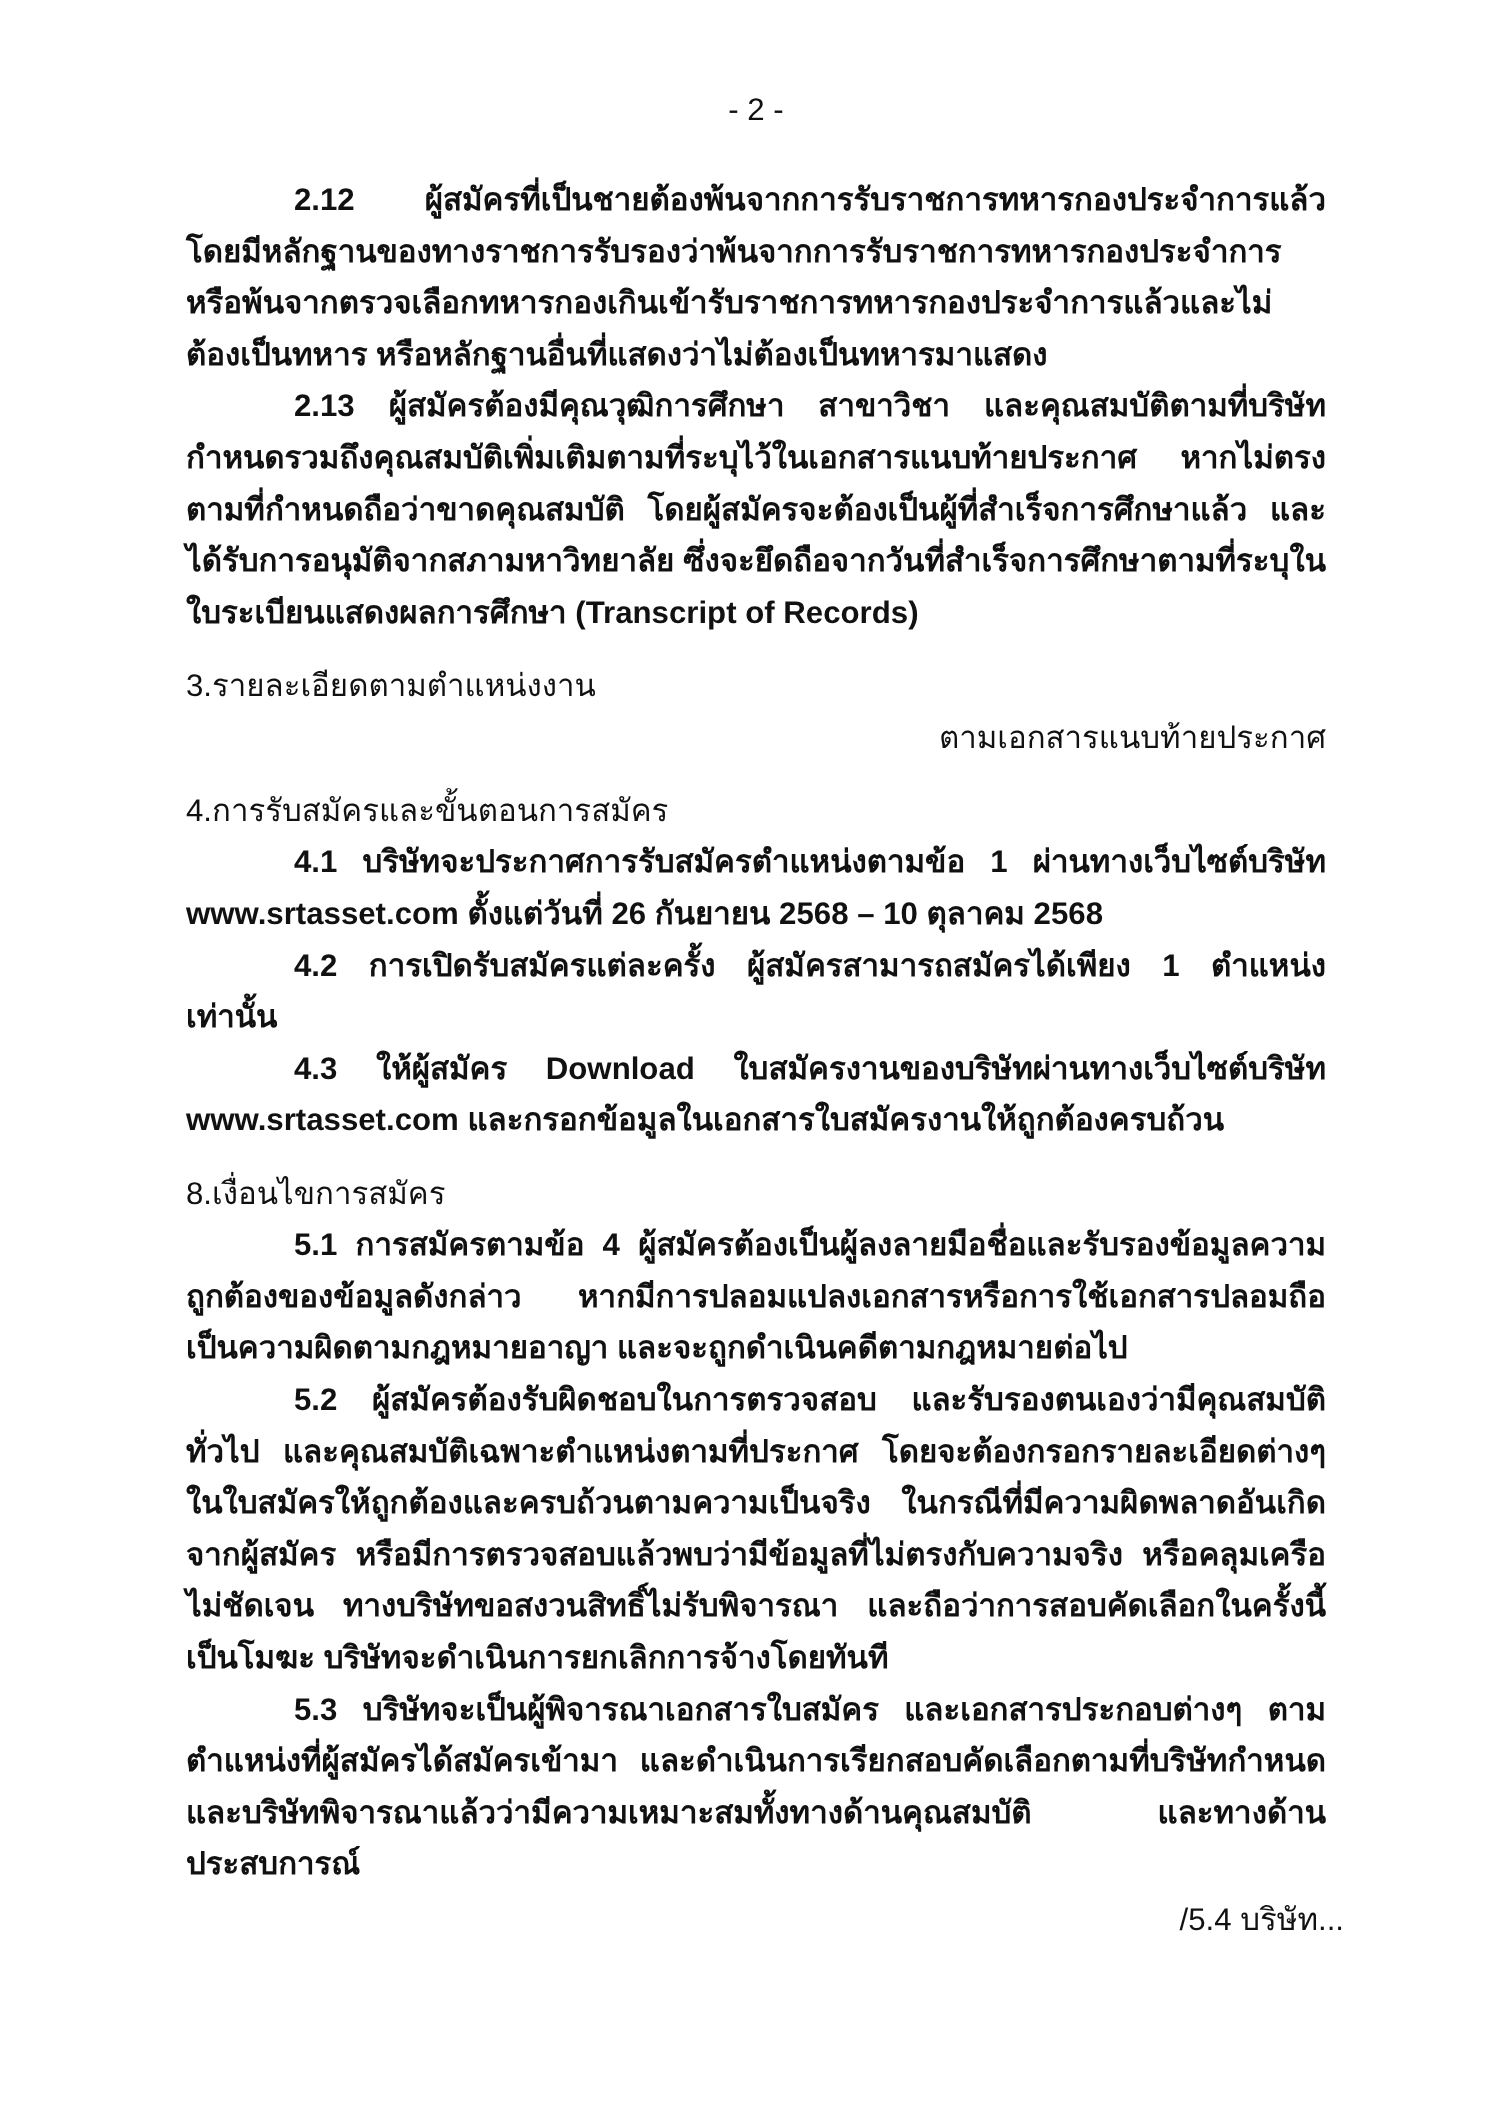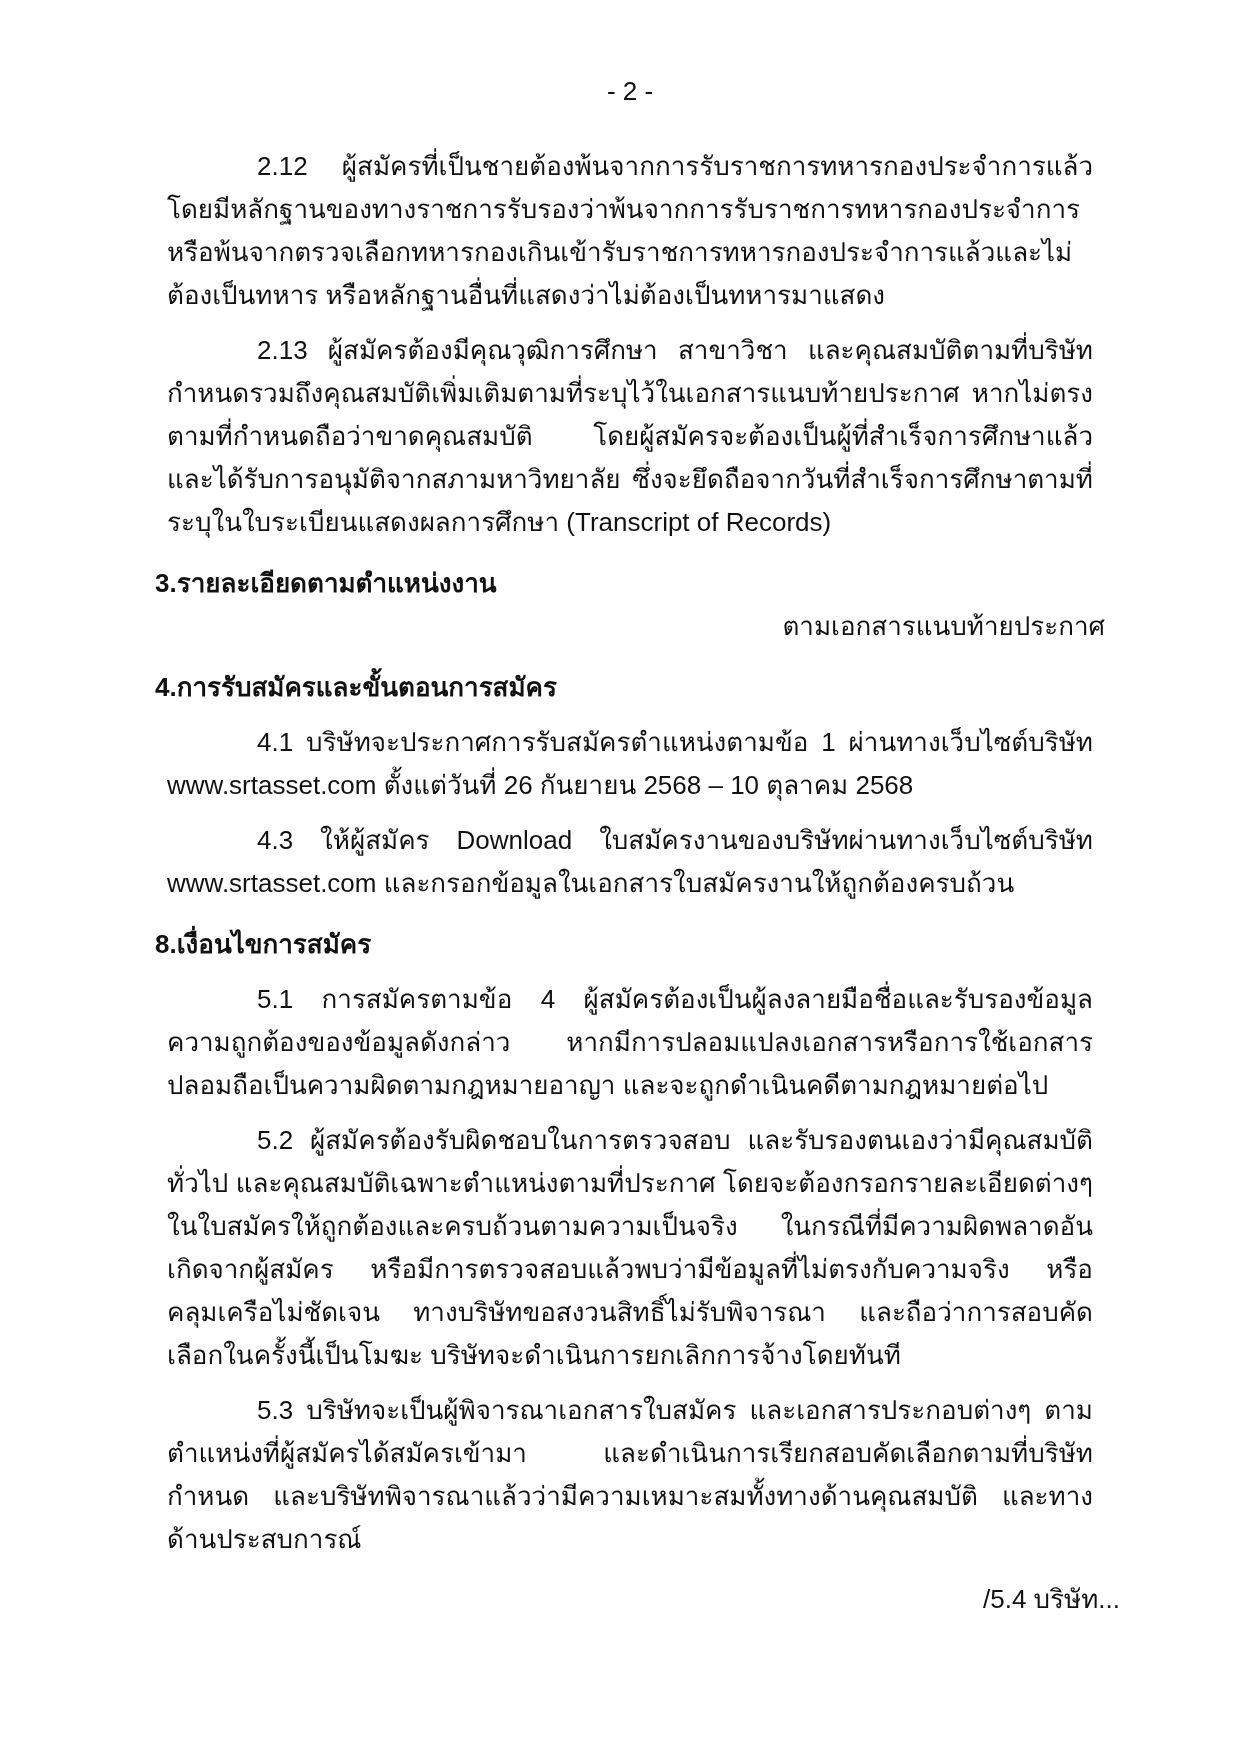--- a/index.html
+++ b/index.html
@@ -25,31 +25,32 @@
     line-height: 43px;
     text-align: justify;
   }
   .page-number {
     text-align: center;
     font-size: 26px;
     margin: 0 0 32px 0;
     font-weight: normal;
   }
   p.clause {
-    margin: 12px;
+    margin: 0;
     text-indent: 90px;
+    font-weight: bold;
   }
   p.plain-indent {
     margin: 0;
     text-indent: 90px;
     text-align: right;
   }
   h2.section-heading {
     font-size: 26px;
-    font-weight: bold;
+    font-weight: normal;
     margin: 18px 0 0 0;
     text-align: left;
     line-height: 43px;
   }
   .continuation-marker {
     position: absolute;
     top: 1578px;
     right: 121px;
     font-size: 26px;
     line-height: 43px;
@@ -64,20 +65,21 @@
     <div class="page-number">- 2 -</div>
 
     <p class="clause">2.12 ผู้สมัครที่เป็นชายต้องพ้นจากการรับราชการทหารกองประจำการแล้ว โดยมีหลักฐานของทางราชการรับรองว่าพ้นจากการรับราชการทหารกองประจำการ หรือพ้นจากตรวจเลือกทหารกองเกินเข้ารับราชการทหารกองประจำการแล้วและไม่ต้องเป็นทหาร หรือหลักฐานอื่นที่แสดงว่าไม่ต้องเป็นทหารมาแสดง</p>
     <p class="clause">2.13 ผู้สมัครต้องมีคุณวุฒิการศึกษา สาขาวิชา และคุณสมบัติตามที่บริษัทกำหนดรวมถึงคุณสมบัติเพิ่มเติมตามที่ระบุไว้ในเอกสารแนบท้ายประกาศ หากไม่ตรงตามที่กำหนดถือว่าขาดคุณสมบัติ โดยผู้สมัครจะต้องเป็นผู้ที่สำเร็จการศึกษาแล้ว และได้รับการอนุมัติจากสภามหาวิทยาลัย ซึ่งจะยึดถือจากวันที่สำเร็จการศึกษาตามที่ระบุในใบระเบียนแสดงผลการศึกษา (Transcript of Records)</p>
 
     <h2 class="section-heading">3.รายละเอียดตามตำแหน่งงาน</h2>
     <p class="plain-indent">ตามเอกสารแนบท้ายประกาศ</p>
 
     <h2 class="section-heading">4.การรับสมัครและขั้นตอนการสมัคร</h2>
     <p class="clause">4.1 บริษัทจะประกาศการรับสมัครตำแหน่งตามข้อ 1 ผ่านทางเว็บไซต์บริษัท www.srtasset.com ตั้งแต่วันที่ 26 กันยายน 2568 – 10 ตุลาคม 2568</p>
+    <p class="clause">4.2 การเปิดรับสมัครแต่ละครั้ง ผู้สมัครสามารถสมัครได้เพียง 1 ตำแหน่งเท่านั้น</p>
     <p class="clause">4.3 ให้ผู้สมัคร Download ใบสมัครงานของบริษัทผ่านทางเว็บไซต์บริษัท www.srtasset.com และกรอกข้อมูลในเอกสารใบสมัครงานให้ถูกต้องครบถ้วน</p>
 
     <h2 class="section-heading">8.เงื่อนไขการสมัคร</h2>
     <p class="clause">5.1 การสมัครตามข้อ 4 ผู้สมัครต้องเป็นผู้ลงลายมือชื่อและรับรองข้อมูลความถูกต้องของข้อมูลดังกล่าว หากมีการปลอมแปลงเอกสารหรือการใช้เอกสารปลอมถือเป็นความผิดตามกฎหมายอาญา และจะถูกดำเนินคดีตามกฎหมายต่อไป</p>
     <p class="clause">5.2 ผู้สมัครต้องรับผิดชอบในการตรวจสอบ และรับรองตนเองว่ามีคุณสมบัติทั่วไป และคุณสมบัติเฉพาะตำแหน่งตามที่ประกาศ โดยจะต้องกรอกรายละเอียดต่างๆ ในใบสมัครให้ถูกต้องและครบถ้วนตามความเป็นจริง ในกรณีที่มีความผิดพลาดอันเกิดจากผู้สมัคร หรือมีการตรวจสอบแล้วพบว่ามีข้อมูลที่ไม่ตรงกับความจริง หรือคลุมเครือไม่ชัดเจน ทางบริษัทขอสงวนสิทธิ์ไม่รับพิจารณา และถือว่าการสอบคัดเลือกในครั้งนี้เป็นโมฆะ บริษัทจะดำเนินการยกเลิกการจ้างโดยทันที</p>
     <p class="clause">5.3 บริษัทจะเป็นผู้พิจารณาเอกสารใบสมัคร และเอกสารประกอบต่างๆ ตามตำแหน่งที่ผู้สมัครได้สมัครเข้ามา และดำเนินการเรียกสอบคัดเลือกตามที่บริษัทกำหนด และบริษัทพิจารณาแล้วว่ามีความเหมาะสมทั้งทางด้านคุณสมบัติ และทางด้านประสบการณ์</p>
   </div>
 
   <div class="continuation-marker">/5.4 บริษัท...</div>
 </div>

